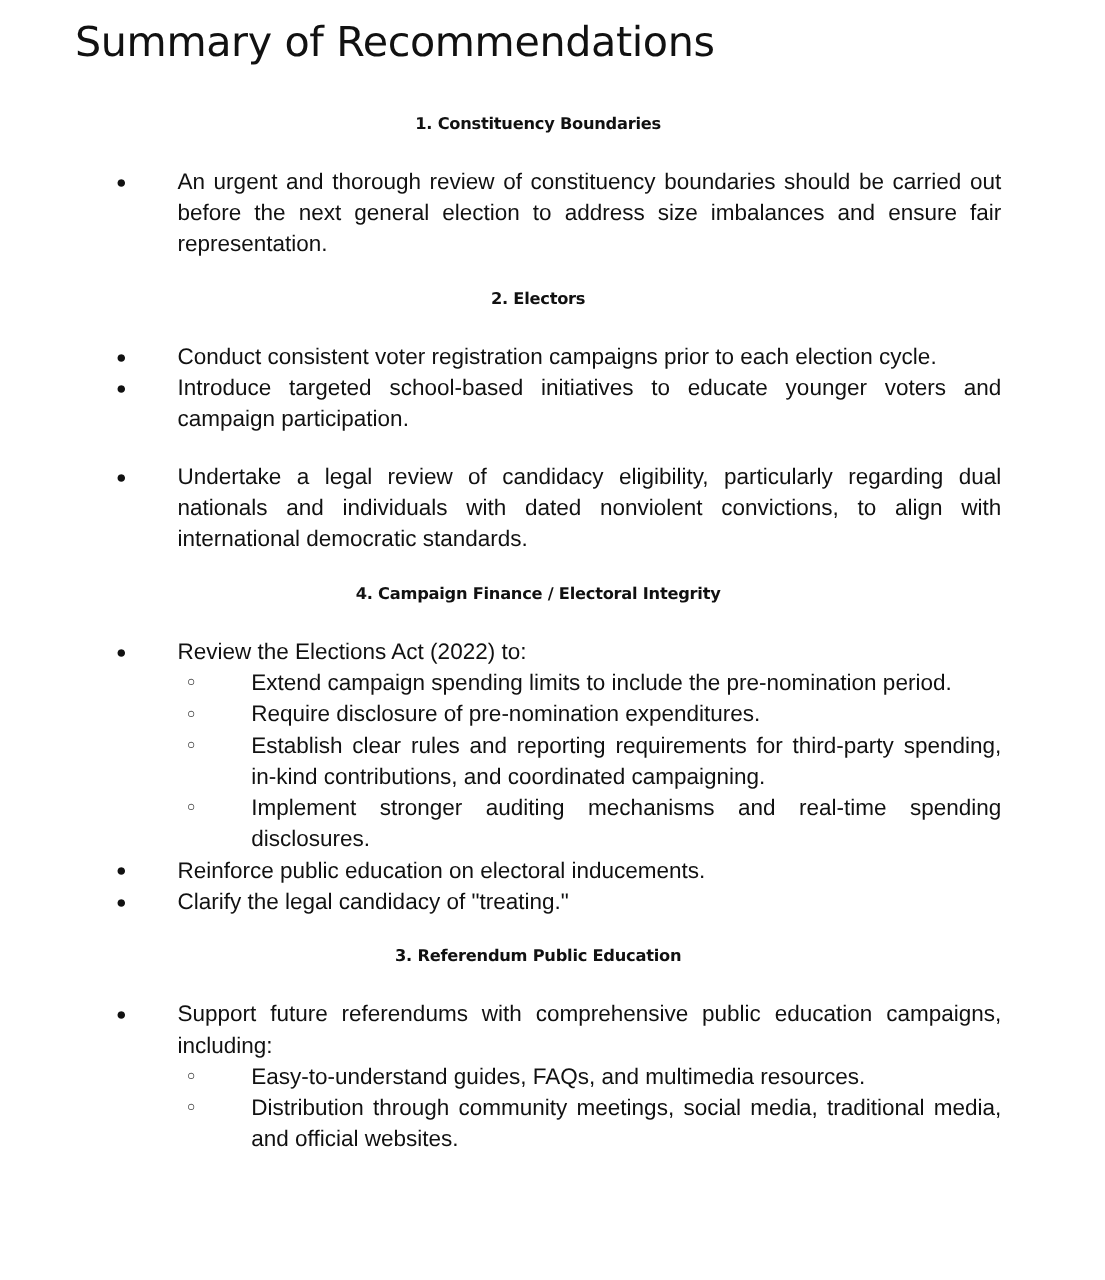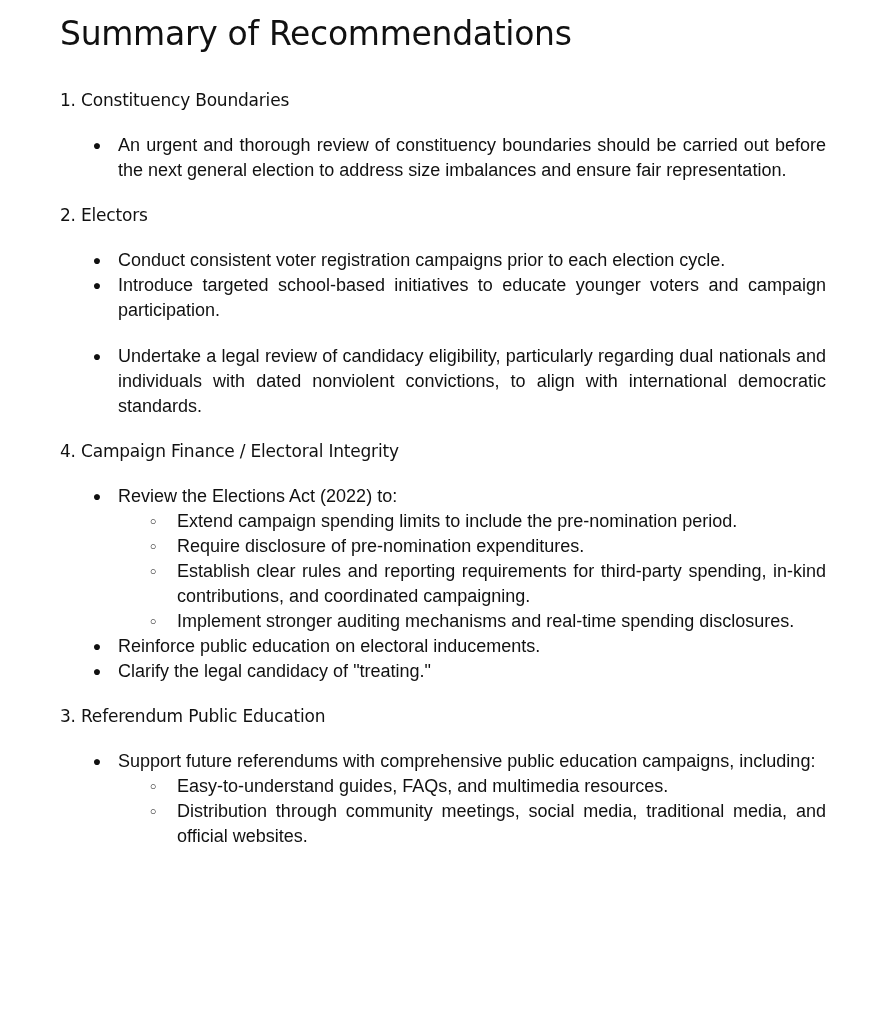--- a/index.html
+++ b/index.html
@@ -1,50 +1,50 @@
 <!DOCTYPE html>
 <html><head>
   <meta charset="utf-8">
   <style>
     html, body { margin: 0; padding: 0; background: #ffffff; }
     body {
       width: 884px; height: 1024px; overflow: hidden;
       font-family: "Liberation Sans", sans-serif;
       color: #111111;
     }
-    .page { position: relative; padding: 0 58px 0 60px; }
+    .page { position: relative; padding: 0 83px 0 60px; }
     h1 {
       margin: 0; padding-top: 12px;
       font-family: "DejaVu Sans", sans-serif;
       font-weight: 400; font-size: 33px; letter-spacing: -0.3px;
       line-height: 44px; height: 46px;
     }
     .section { margin: 0; }
     h2 {
       margin: 0; font-family: "DejaVu Sans", sans-serif;
-      font-weight: 400; font-size: 17px; line-height: 24px; letter-spacing: -0.2px;
+      font-weight: 700; font-size: 13px; line-height: 24px; letter-spacing: -0.2px; text-align: center;
     }
     ul { list-style: none; margin: 0; padding: 0; }
     li.l1 {
       position: relative; padding-left: 58px;
       font-size: 18px; line-height: 25px; text-align: justify;
     }
     li.l1 > .bullet {
       position: absolute; left: 30px; top: 0; width: 14px; text-align: center;
       font-size: 14px;
     }
     li.l2 {
       position: relative; padding-left: 59px;
       font-size: 18px; line-height: 25px; text-align: justify;
     }
     li.l2 > .bullet {
       position: absolute; left: 28px; top: 0; width: 14px; text-align: center;
       font-size: 11px;
     }
-    .txt { display: block; }
+    .txt { display: block; margin-left: 24px; }
   </style>
 </head>
 <body>
 
 <div class="page">
   <h1>Summary of Recommendations</h1>
 
   <div class="section" style="margin-top:30px;">
     <h2>1. Constituency Boundaries</h2>
     <ul style="margin-top:21px;">

